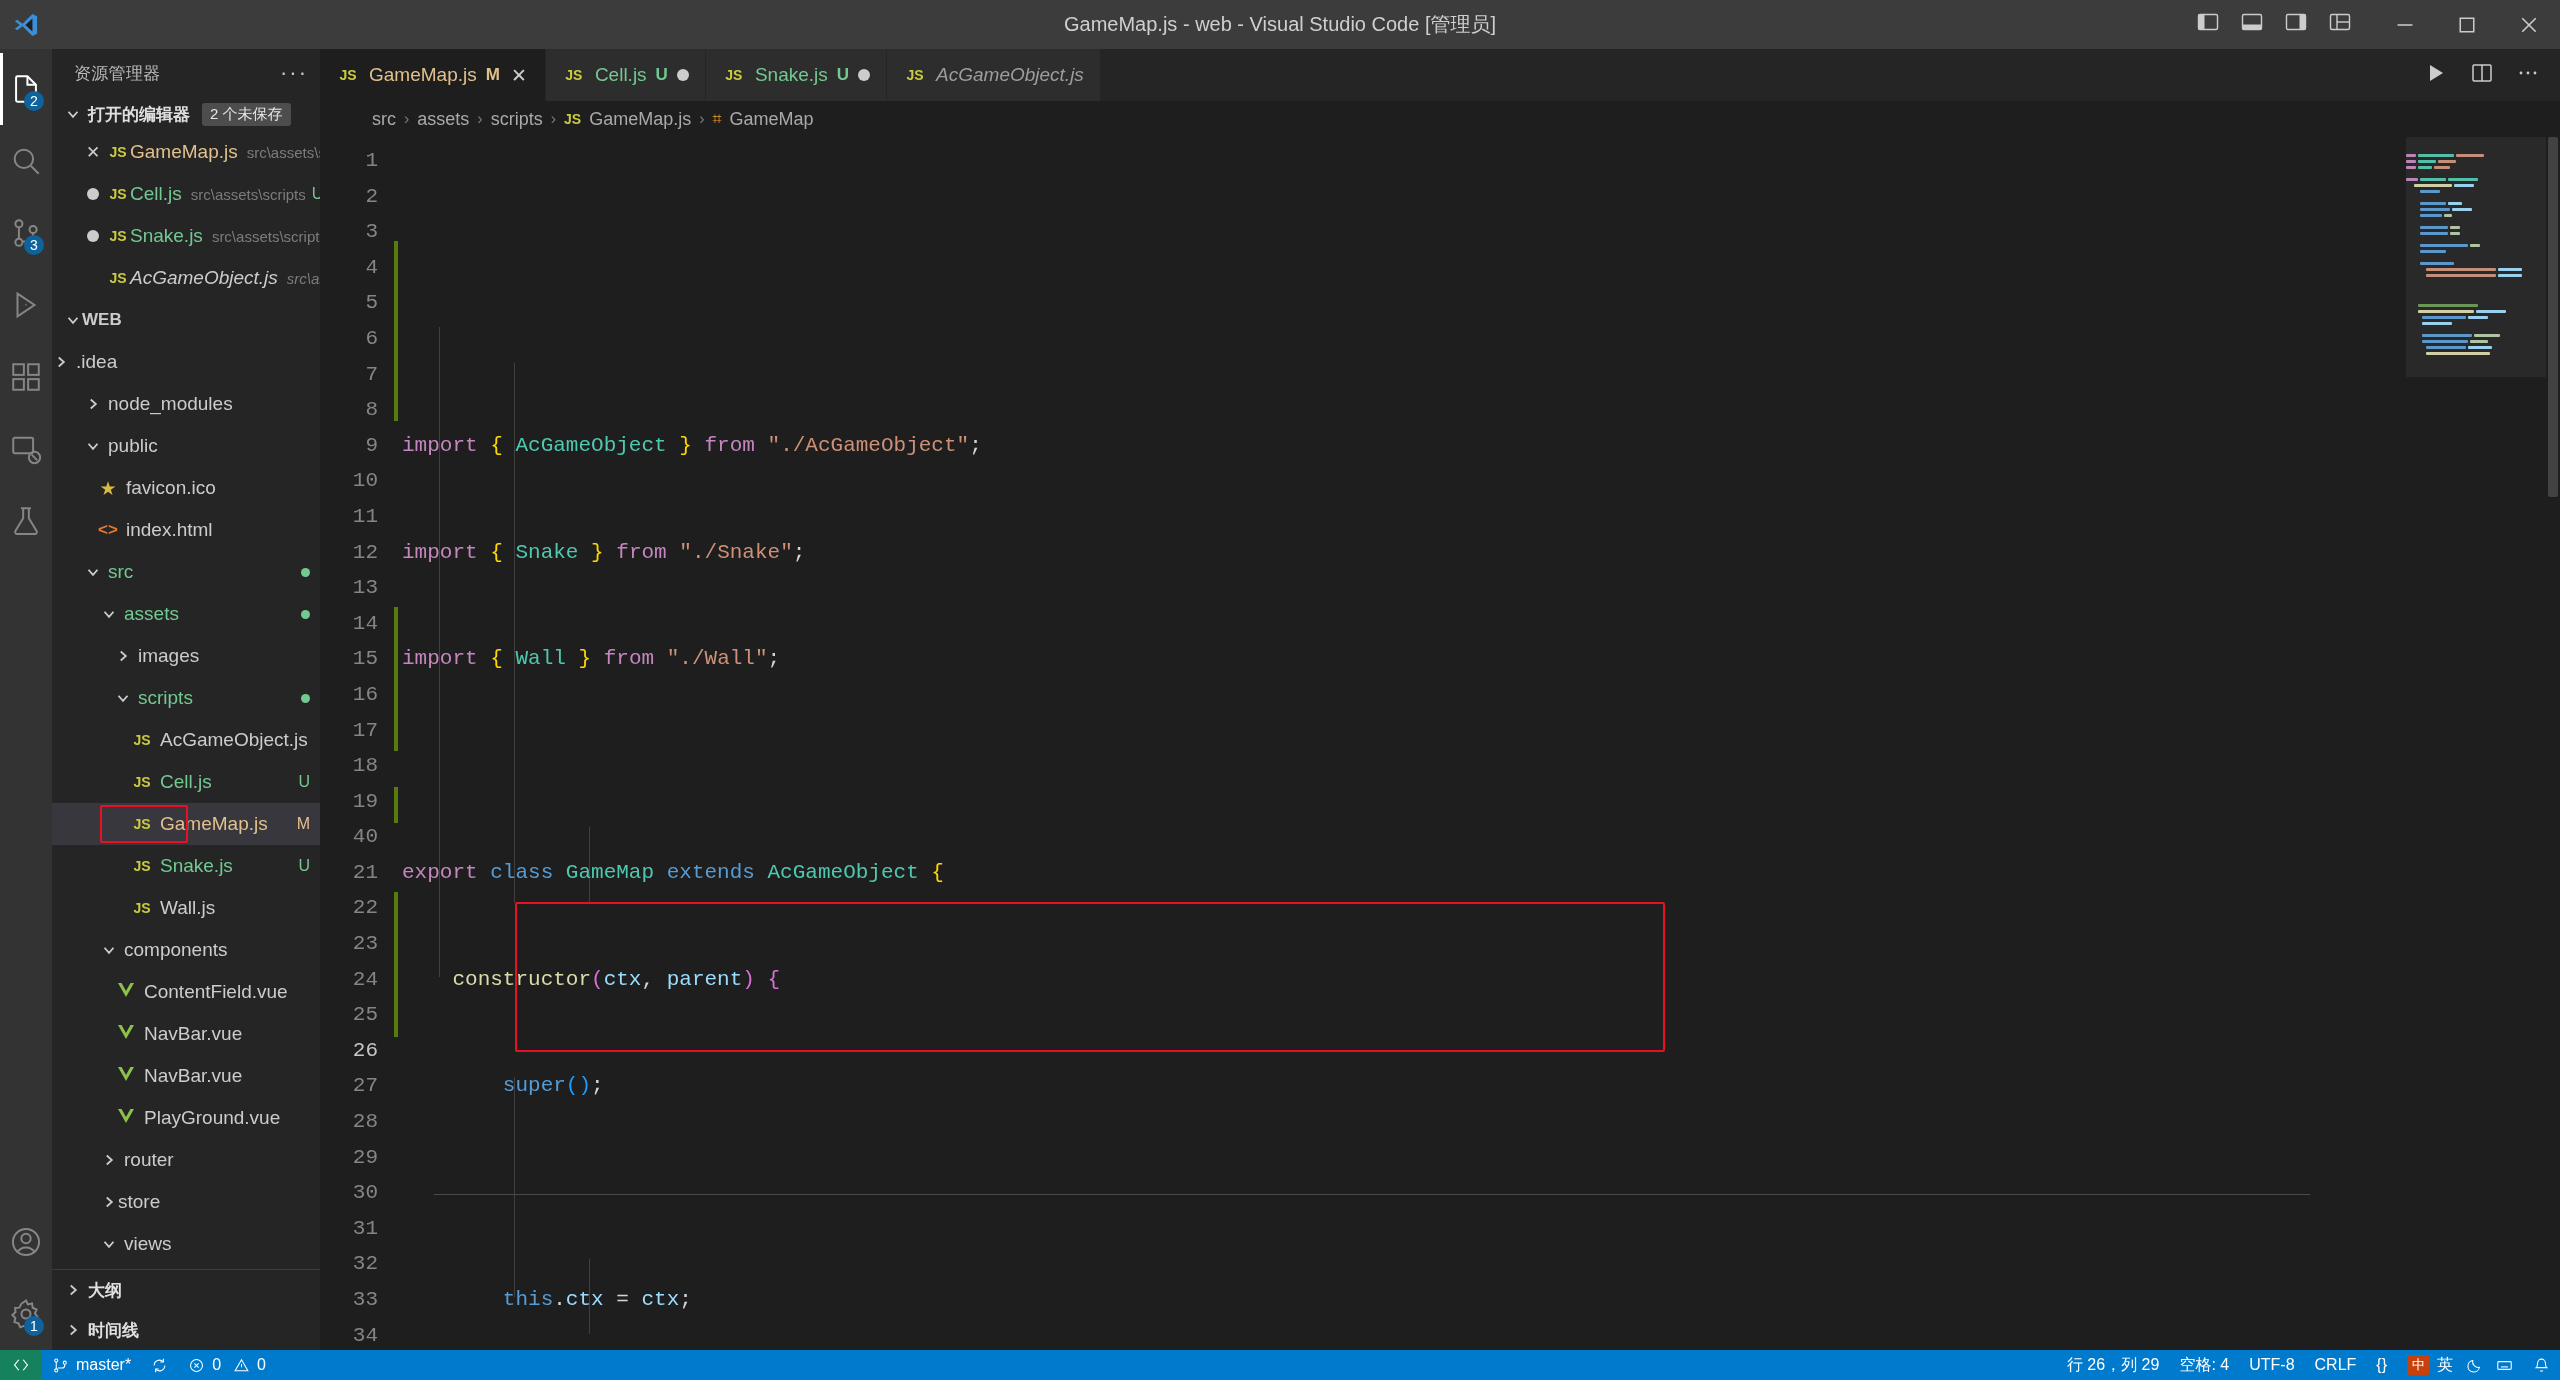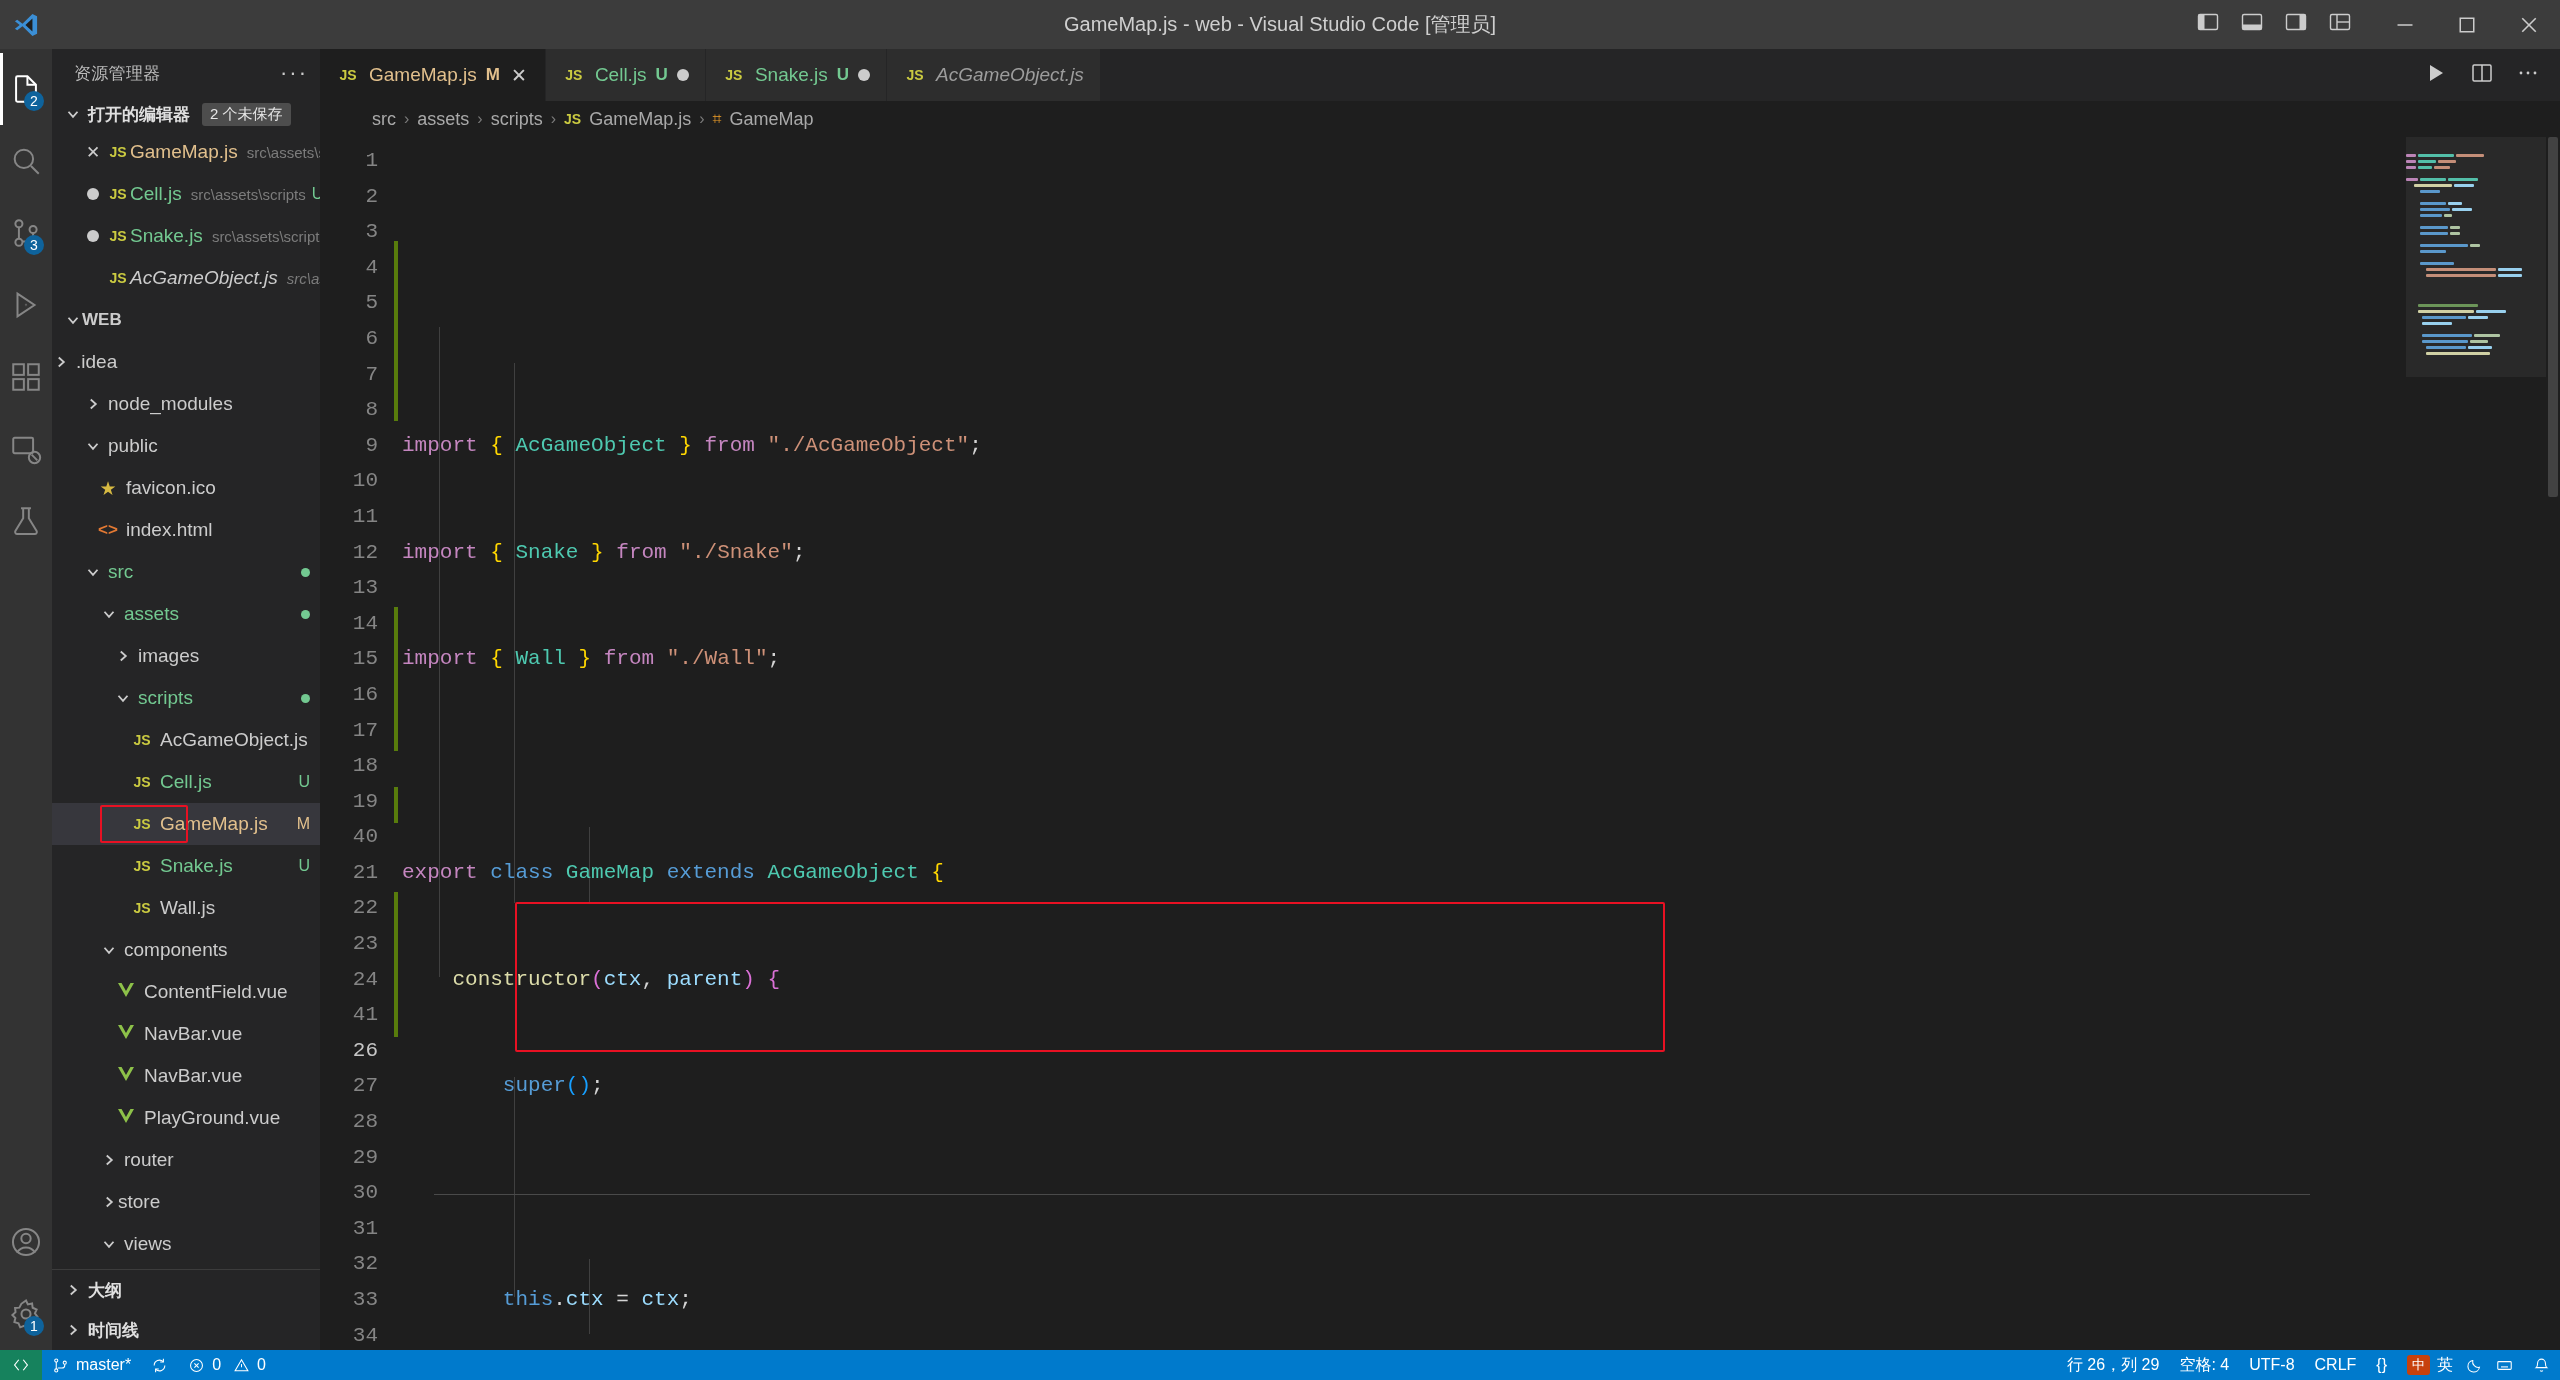--- a/index.html
+++ b/index.html
@@ -630,21 +630,21 @@
           <div class="ln">15</div>
           <div class="ln">16</div>
           <div class="ln">17</div>
           <div class="ln">18</div>
           <div class="ln">19</div>
           <div class="ln">40</div>
           <div class="ln">21</div>
           <div class="ln">22</div>
           <div class="ln">23</div>
           <div class="ln">24</div>
-          <div class="ln">41</div>
+          <div class="ln">25</div>
           <div class="ln cur">26</div>
           <div class="ln">27</div>
           <div class="ln">28</div>
           <div class="ln">29</div>
           <div class="ln">30</div>
           <div class="ln">31</div>
           <div class="ln">32</div>
           <div class="ln">33</div>
           <div class="ln">34</div>
         </div>

